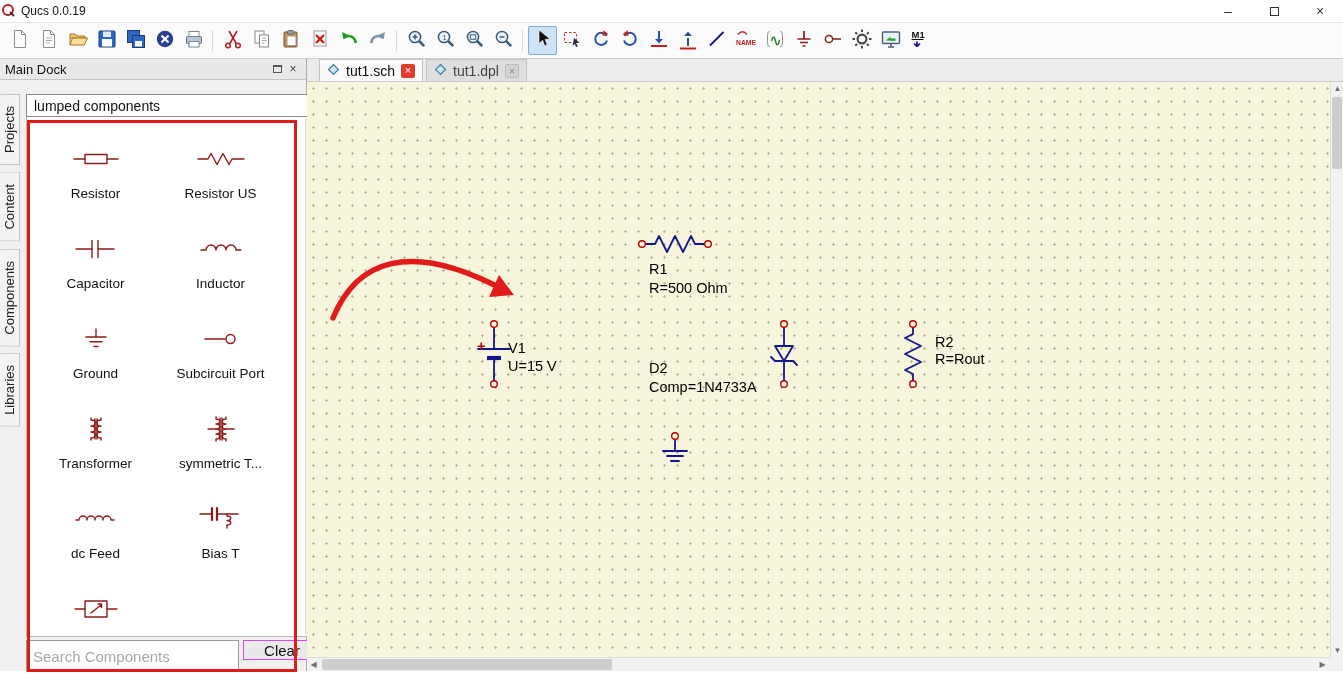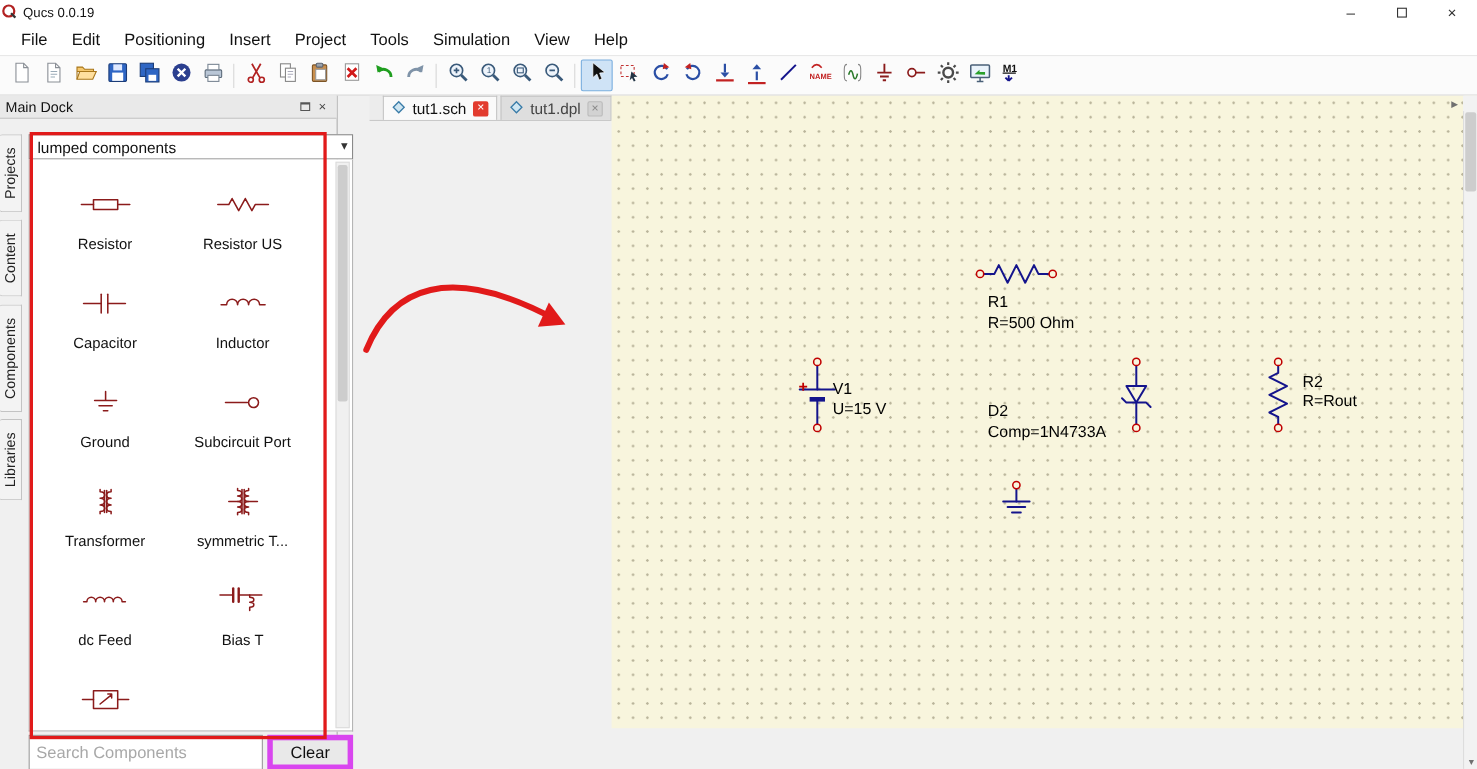--- a/index.html
+++ b/index.html
@@ -42,24 +42,24 @@
   .category-select .arrow{position:absolute;right:4px;top:2px;font-size:12px;color:#333;}
   .palette-grid-wrap{flex:1;background:#fff;border:1px solid #b5b5b5;border-top:none;position:relative;overflow:hidden;}
   .palette-grid{display:grid;grid-template-columns:125px 125px;grid-auto-rows:90px;padding:10px 0 0 6px;}
   .palette-item{display:flex;flex-direction:column;align-items:center;justify-content:center;gap:8px;}
   .palette-item .plabel{font-size:13.5px;color:#111;white-space:nowrap;}
   .palette-scroll{position:absolute;right:2px;top:2px;bottom:2px;width:13px;background:#f0f0f0;border:1px solid #dcdcdc;}
   .palette-thumb{position:absolute;left:1px;right:1px;top:2px;height:42%;background:#cdcdcd;border-radius:2px;}
   .search-row{height:30px;display:flex;align-items:flex-start;gap:4px;padding-top:3px;}
   .search-row input{flex:1;height:32px;border:1px solid #999;background:#fff;font-size:15px;padding:0 6px;color:#222;font-family:"Liberation Sans",sans-serif;}
   .search-row input::placeholder{color:#a8a8a8;}
-  .clear-btn{width:78px;height:32px;background:#e9e9e9;border:5px solid #d946ef;font-size:15px;display:flex;align-items:center;justify-content:center;}
-
-  
-  .workspace{flex:1;display:flex;flex-direction:row;min-width:0;margin-left:29px;}
+  .clear-btn{width:78px;height:20px;background:#e9e9e9;border:1px solid #d946ef;font-size:15px;display:flex;align-items:center;justify-content:center;}
+
+  
+  .workspace{flex:1;display:flex;flex-direction:column;min-width:0;}
   .doc-tabbar{height:23px;background:#ececec;border-bottom:1px solid #c9c9c9;display:flex;align-items:stretch;padding-left:12px;gap:3px;}
   .doc-tab{display:flex;align-items:center;gap:6px;padding:0 7px;font-size:14px;border:1px solid #c4c4c4;border-bottom:none;background:#dedede;color:#444;}
   .doc-tab.active{background:#fafafa;color:#111;}
   .tab-close{width:14px;height:14px;font-size:11px;line-height:13px;text-align:center;border-radius:2px;}
   .tab-close.red{background:#e23b2e;color:#fff;}
   .tab-close.gray{background:#d2d2d2;color:#8a8a8a;border:1px solid #bbb;}
   .canvas-wrap{flex:1;position:relative;min-height:0;}
   .canvas{position:absolute;left:0;top:0;width:1023px;height:575px;background:#f8f5dd;
     background-image:radial-gradient(circle,#b9b49a 1px,rgba(0,0,0,0) 1.3px);background-size:13px 13px;}
   .canvas svg{position:absolute;left:0;top:0;}
@@ -91,31 +91,20 @@
     <span>Qucs 0.0.19</span>
     <div class="win-controls">
       <span class="win-btn">–</span>
       <span class="win-btn">
           <span class="max-glyph"></span>
         </span>
       <span class="win-btn">×</span>
     </div>
   </div>
 
-  <nav class="menubar" id="menubar">
-      <span class="menu-item">File</span>
-      <span class="menu-item">Edit</span>
-      <span class="menu-item">Positioning</span>
-      <span class="menu-item">Insert</span>
-      <span class="menu-item">Project</span>
-      <span class="menu-item">Tools</span>
-      <span class="menu-item">Simulation</span>
-      <span class="menu-item">View</span>
-      <span class="menu-item">Help</span>
-    </nav>
 
   <div class="toolbar" id="toolbar">
       <span class="tb-btn">
         <span><svg width="22" height="22" viewBox="0 0 22 22">
             <path d="M5.5 2.5h7l4 4v13h-11z" fill="#fff" stroke="#8a8f96"></path>
             <path d="M12.5 2.5v4h4" fill="none" stroke="#8a8f96"></path>
           </svg></span>
       </span>
       <span class="tb-btn">
         <span><svg width="22" height="22" viewBox="0 0 22 22">

